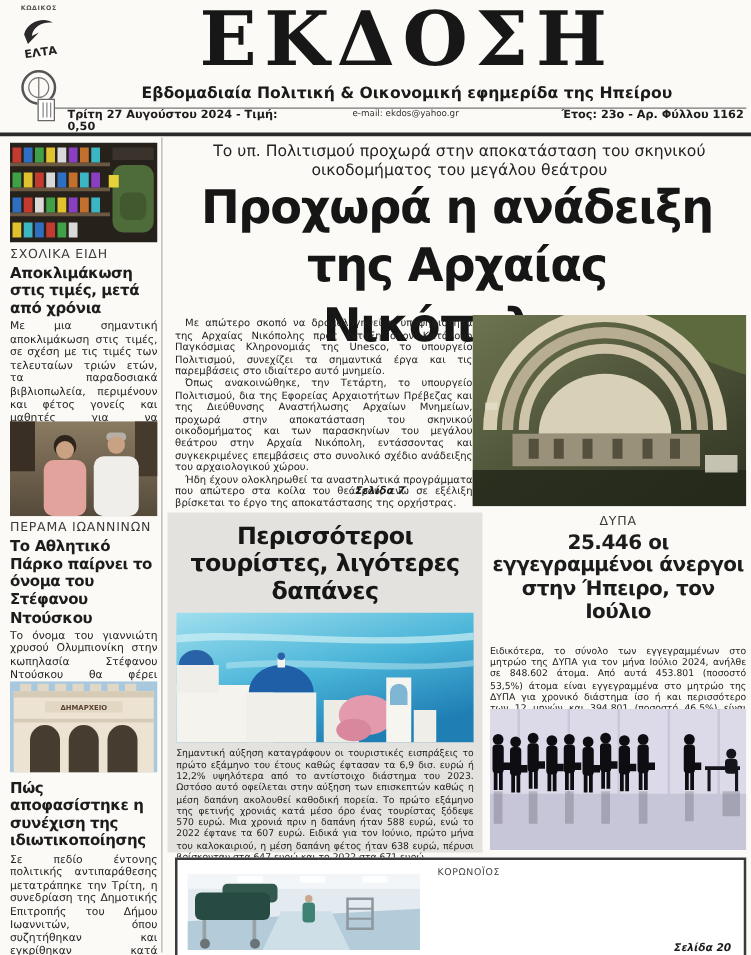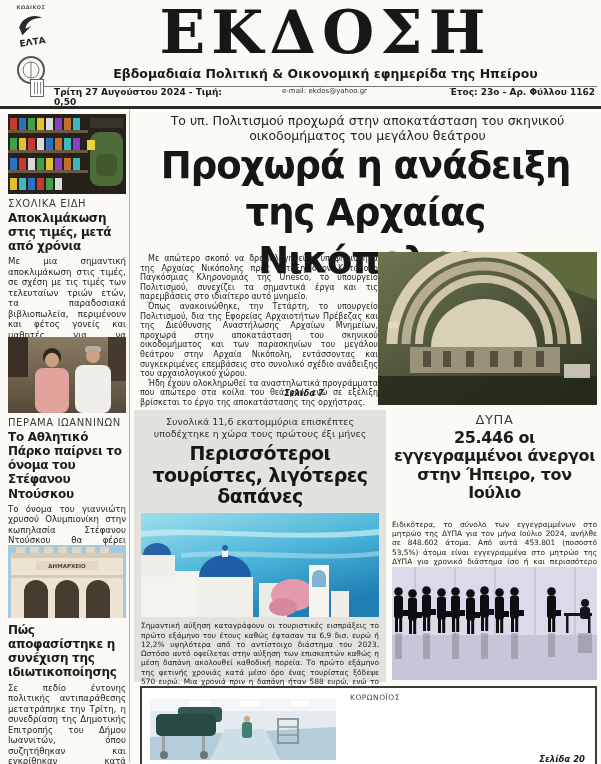--- a/index.html
+++ b/index.html
@@ -70,21 +70,21 @@
   #tourism-headline {
     font-weight:bold; font-size:19px; line-height:1.15; letter-spacing:-.5px;
     text-align:center; margin:3px 0 5px; color:#161616;
   }
   #tourism-photo { display:block; width:238px; height:104px; }
   #tourism-body { margin-top:4px; font-size:7.4px; line-height:1.25; text-align:justify; color:#222; }
   #tourism-page { margin-top:3px; padding-right:4px; }
 
   
   #dypa { position:absolute; left:392px; top:412px; width:205px; }
-  #dypa-kicker { text-align:center; font-size:13px; }
+  #dypa-kicker { text-align:center; font-size:10px; }
   #dypa-headline {
     font-weight:bold; font-size:16px; line-height:1.15; letter-spacing:-.4px;
     text-align:center; margin:2px 0 8px;
   }
   #dypa-body { font-size:7.4px; line-height:1.25; text-align:justify; color:#222; }
   #dypa-page { margin-top:4px; padding-right:4px; }
   #queue-photo { position:absolute; left:392px; top:567px; width:205px; height:113px; }
 
   
   #covid-strip {
@@ -261,21 +261,20 @@
     <rect x="88" y="99" width="8" height="16" fill="#554f3e"></rect>
     <rect x="112" y="99" width="8" height="16" fill="#554f3e"></rect>
     <rect x="136" y="99" width="8" height="16" fill="#554f3e"></rect>
     <rect x="158" y="99" width="8" height="16" fill="#554f3e"></rect>
     <rect x="0" y="124" width="219" height="29" fill="#23281a" opacity="0.85"></rect>
     <rect x="186" y="112" width="26" height="14" fill="#e8e4d4" opacity="0.8"></rect>
     <rect x="10" y="70" width="10" height="6" fill="#e8e4d4" opacity="0.6"></rect>
   </svg>
 
   <div id="tourism-box">
-    <div id="tourism-kicker">Συνολικά 11,6 εκατομμύρια επισκέπτες υποδέχτηκε η χώρα τους πρώτους έξι μήνες</div>
     <div id="tourism-headline">Περισσότεροι τουρίστες, λιγότερες δαπάνες</div>
     <svg id="tourism-photo" viewBox="0 0 238 104">
       <defs>
         <linearGradient id="gSea" x1="0" y1="0" x2="0.6" y2="1">
           <stop offset="0" stop-color="#9fdfee"></stop>
             <stop offset="0.55" stop-color="#49b4d8"></stop>
             <stop offset="1" stop-color="#1f7fb4"></stop>
         </linearGradient>
       </defs>
       <rect width="238" height="104" fill="url(#gSea)"></rect>

